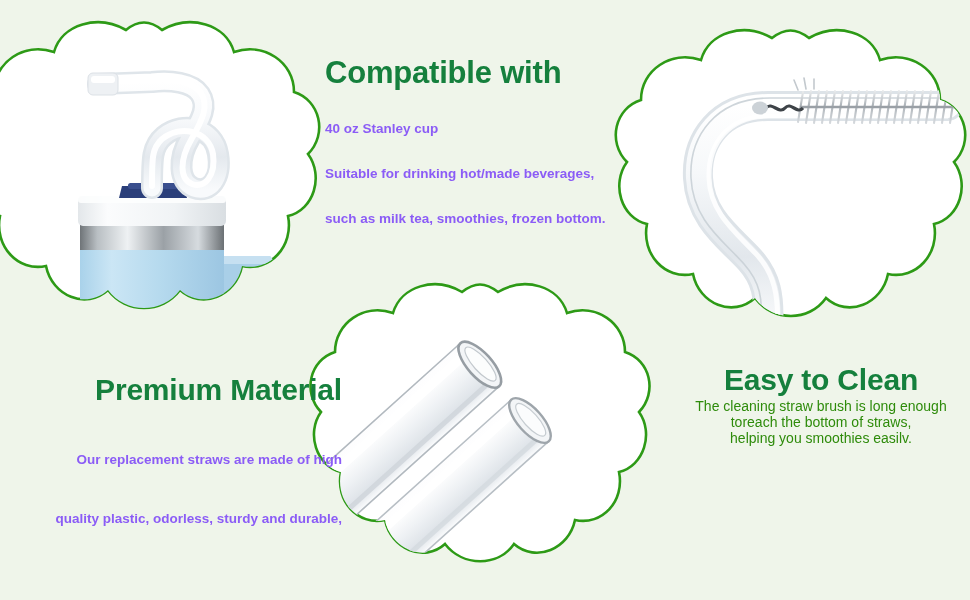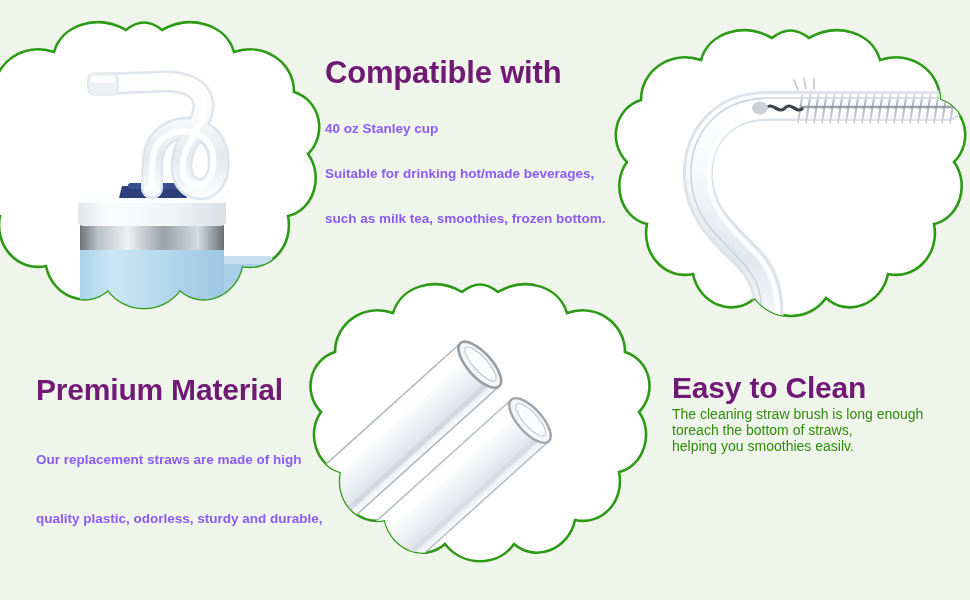--- a/index.html
+++ b/index.html
@@ -29,26 +29,26 @@
   .badge svg { display: block; overflow: visible; }
 
   .badge-tl { left: 2px;   top: 18px;  width: 320px; height: 345px; }
   .badge-tr { left: 648px; top: 28px;  width: 322px; height: 335px; }
   .badge-bc { left: 333px; top: 282px; width: 330px; height: 320px; }
 
   
   .text-block { position: absolute; }
 
   .tb-compat  { left: 325px; top: 55px;  width: 340px; }
-  .tb-premium { left: 36px;  top: 372px; width: 330px; }
-  .tb-clean   { left: 672px; top: 370px; width: 298px; }
+  .tb-premium { left: 12px;  top: 372px; width: 330px; text-align: right; }
+  .tb-clean   { left: 672px; top: 362px; width: 298px; text-align: center; }
 
   .heading {
     font-weight: bold;
-    color: #701a75;
+    color: #15803d;
     letter-spacing: -0.2px;
     white-space: nowrap;
     margin: 0;
   }
   .tb-compat  .heading { font-size: 31px; line-height: 36px; }
   .tb-premium .heading { font-size: 30px; line-height: 36px; }
   .tb-clean   .heading { font-size: 30px; line-height: 36px; }
 
   .body-line {
     color: #8b5cf6;

